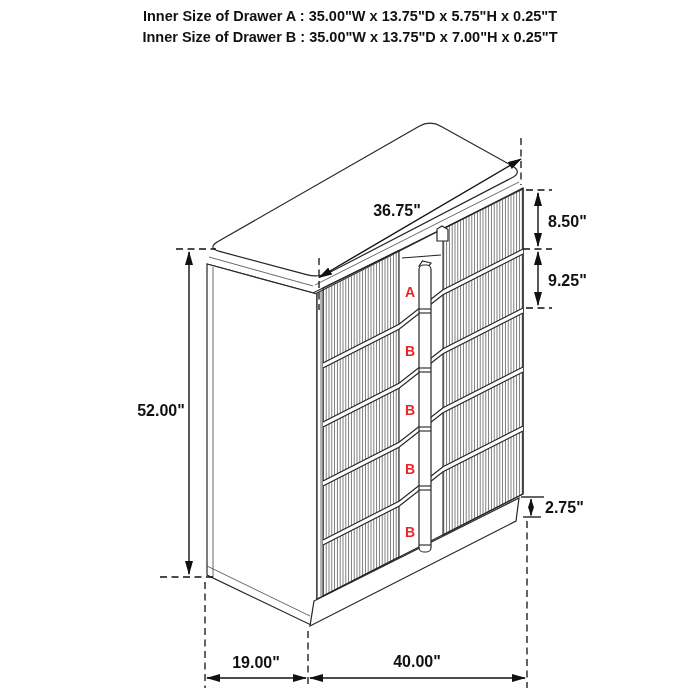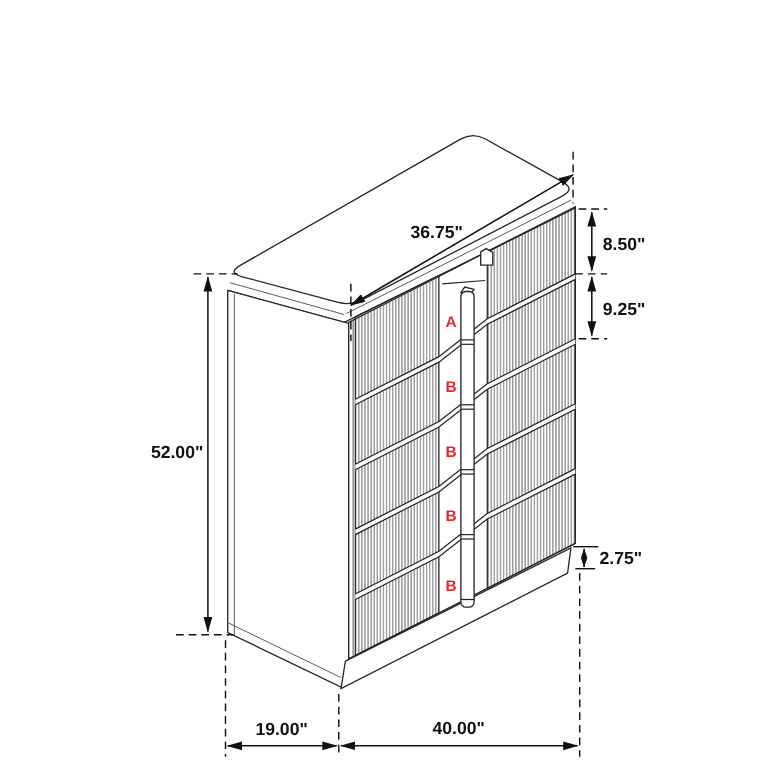--- a/index.html
+++ b/index.html
@@ -14,20 +14,22 @@
   .thin{stroke:#444;stroke-width:0.8;fill:none;}
   .divline{stroke:#222;stroke-width:1.1;fill:none;}
   .dimline{stroke:#111;stroke-width:1.4;fill:none;}
   .dashline{stroke:#111;stroke-width:1.3;fill:none;stroke-dasharray:7 4.5;}
   .tick{stroke:#111;stroke-width:1.3;fill:none;}
 </style>
 </head>
 <body>
 
 <div class="header">
+  <div>Inner Size of Drawer A : 35.00"W x 13.75"D x 5.75"H x 0.25"T</div>
+  <div>Inner Size of Drawer B : 35.00"W x 13.75"D x 7.00"H x 0.25"T</div>
 </div>
 
 <svg width="700" height="700" viewBox="0 0 700 700">
   <defs>
     <marker id="ae" viewBox="0 0 14 10" refX="13" refY="5" markerWidth="14" markerHeight="10" orient="auto" markerUnits="userSpaceOnUse">
         <path d="M0 1 L14 5 L0 9 Z" fill="#111"></path>
       </marker>
     <marker id="as" viewBox="0 0 14 10" refX="13" refY="5" markerWidth="14" markerHeight="10" orient="auto-start-reverse" markerUnits="userSpaceOnUse">
         <path d="M0 1 L14 5 L0 9 Z" fill="#111"></path>
       </marker>

